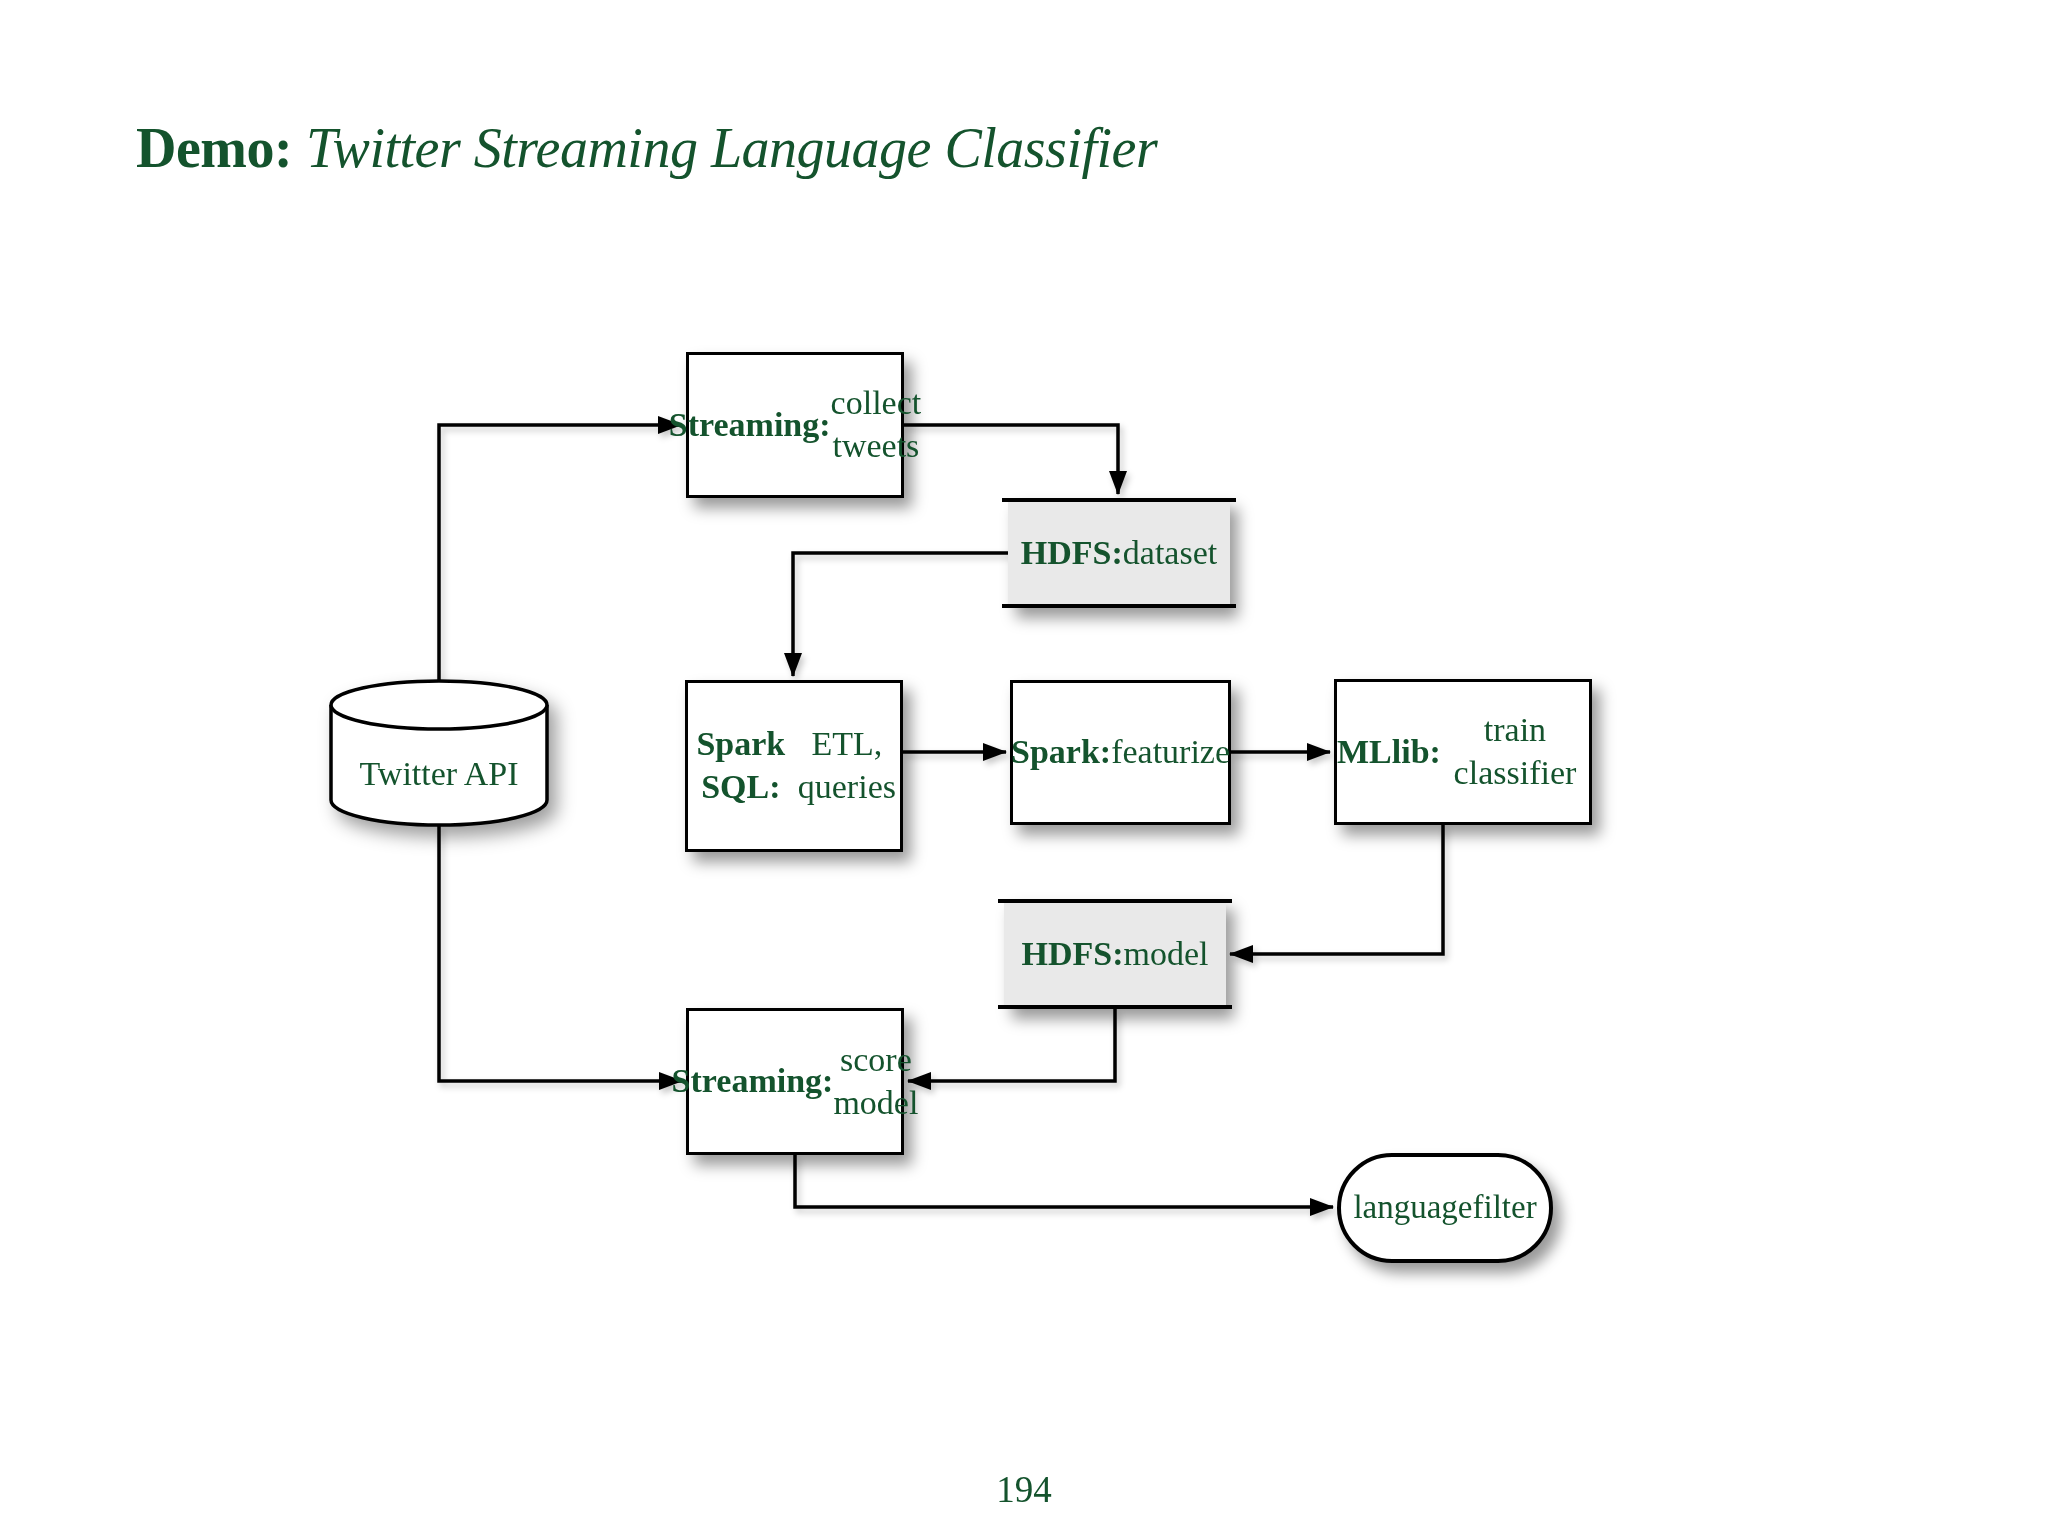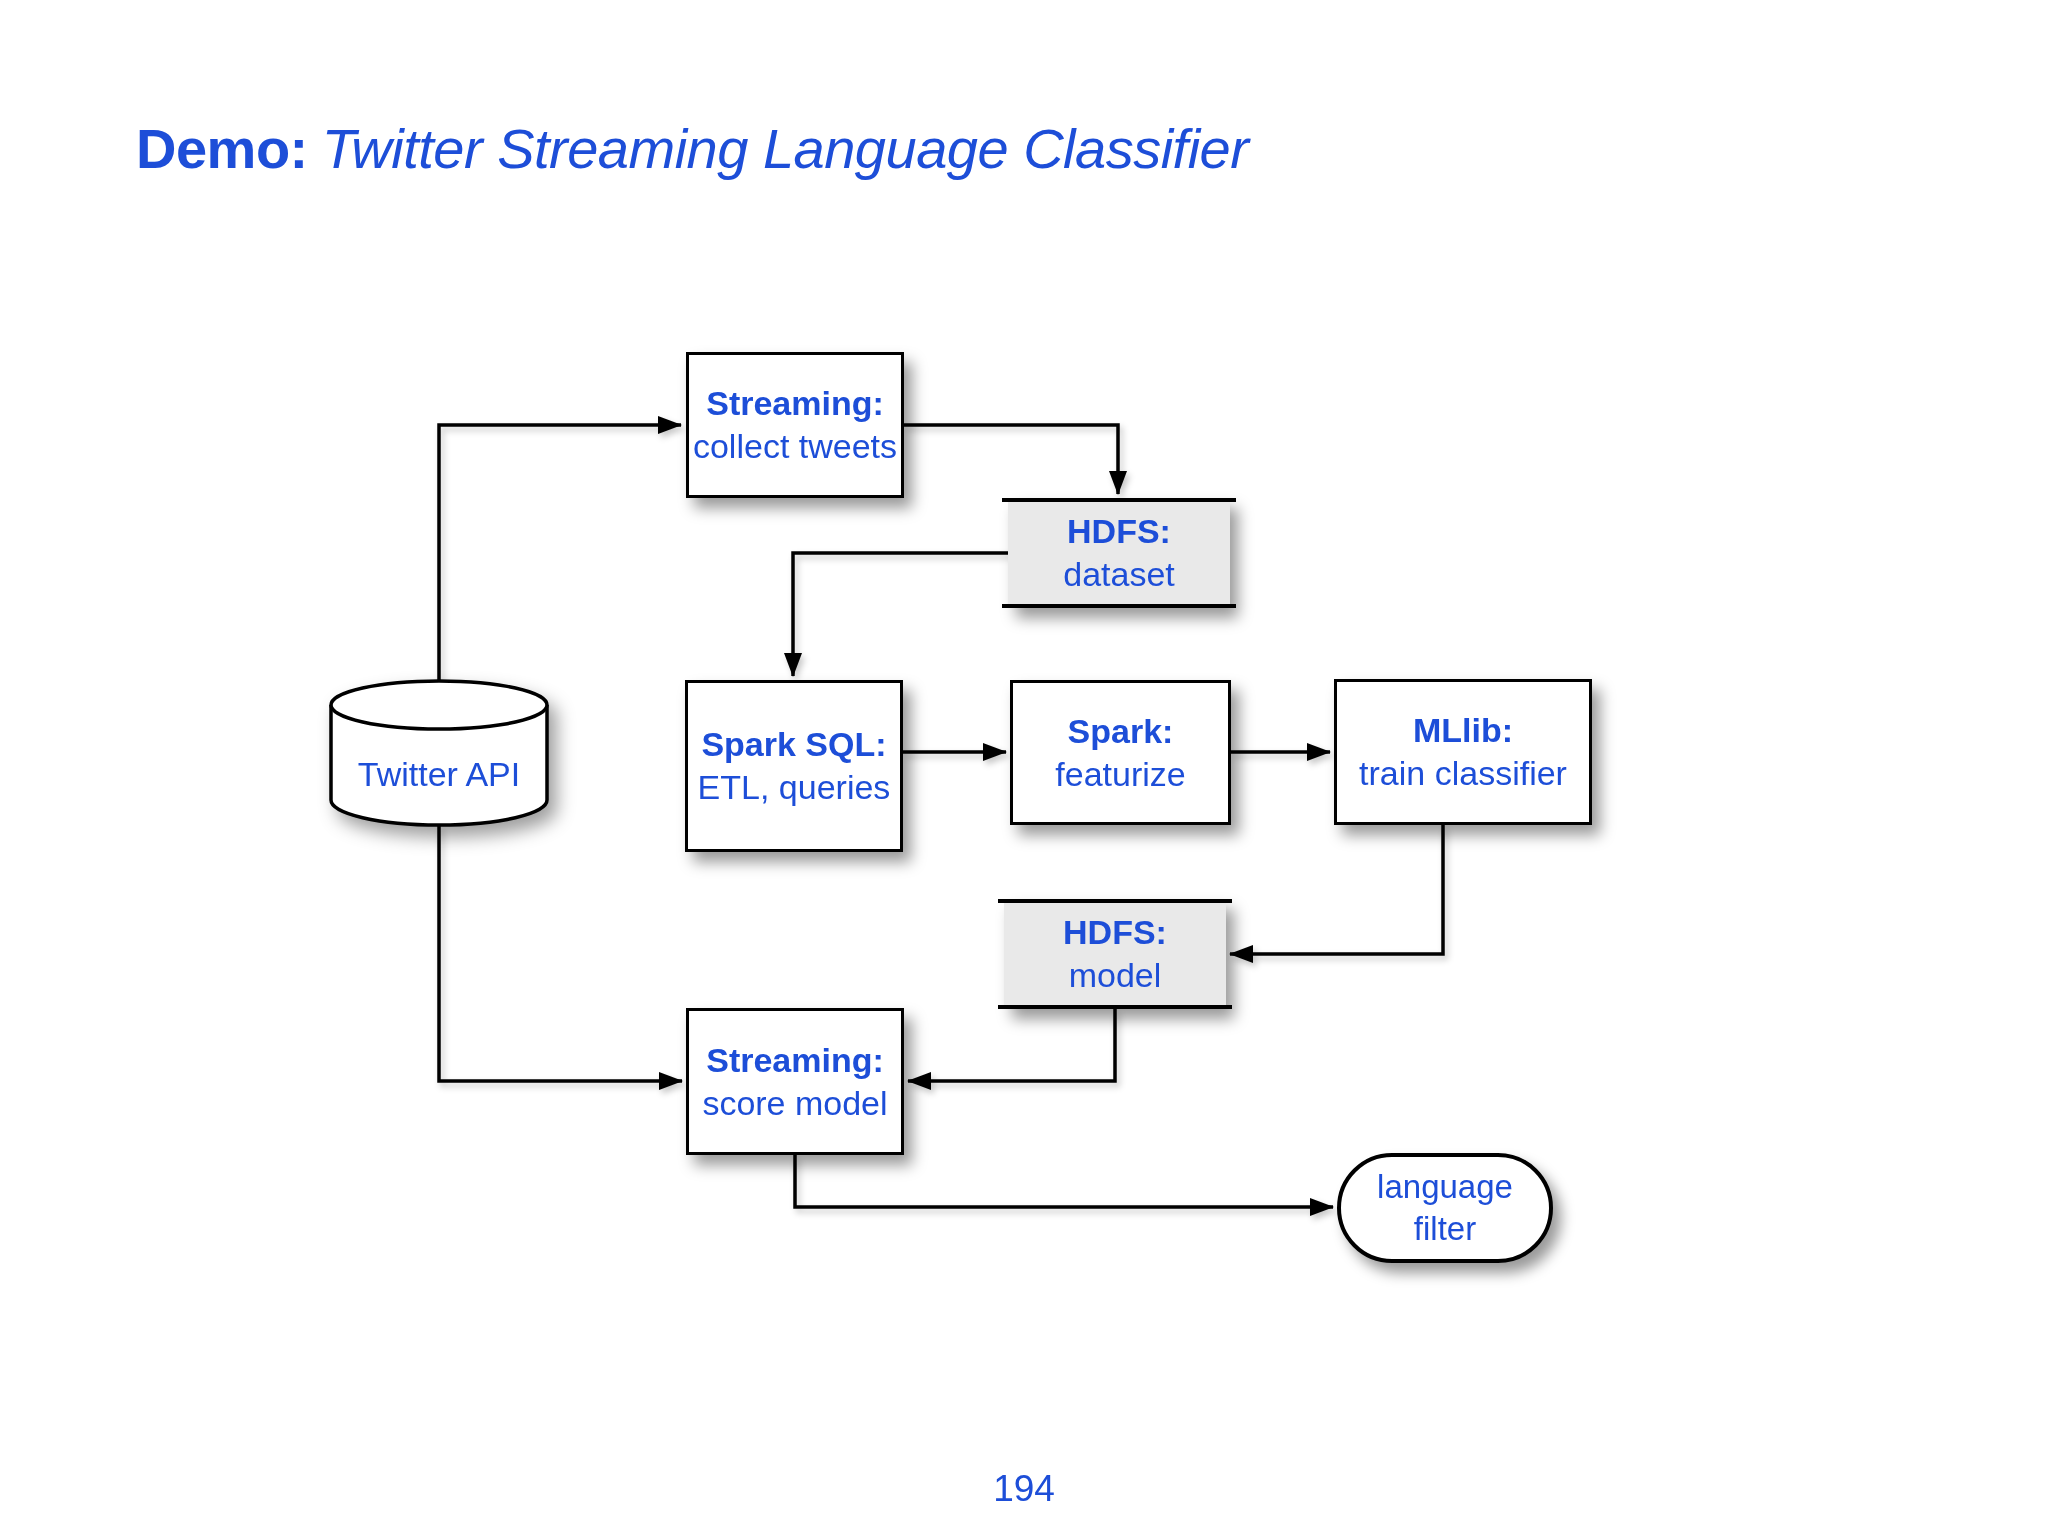--- a/index.html
+++ b/index.html
@@ -2,22 +2,22 @@
 <html><head>
 <meta charset="utf-8">
 <style>
   html, body { margin: 0; padding: 0; background: #ffffff; }
   * { box-sizing: border-box; }
   .slide {
     position: relative;
     width: 2048px;
     height: 1536px;
     background: #ffffff;
-    font-family: Liberation Sans, sans-serif;
-    color: #1d4ed8;
+    font-family: Liberation Serif, serif;
+    color: #14532d;
     overflow: hidden;
   }
 
   
   .title {
     position: absolute;
     left: 136px;
     top: 118px;
     font-size: 56px;
     line-height: 1.1;
@@ -37,21 +37,21 @@
   svg.edges polyline {
     fill: none;
     stroke: #000000;
     stroke-width: 3.5px;
   }
 
   
   .node {
     position: absolute;
     display: flex;
-    flex-direction: column;
+    flex-direction: row;
     align-items: center;
     justify-content: center;
     text-align: center;
     font-size: 34px;
     line-height: 1.26;
   }
   .node .l1 { font-weight: 700; }
   .node .l1.normal { font-weight: 400; }
   .node .l2 { font-weight: 400; }
 

